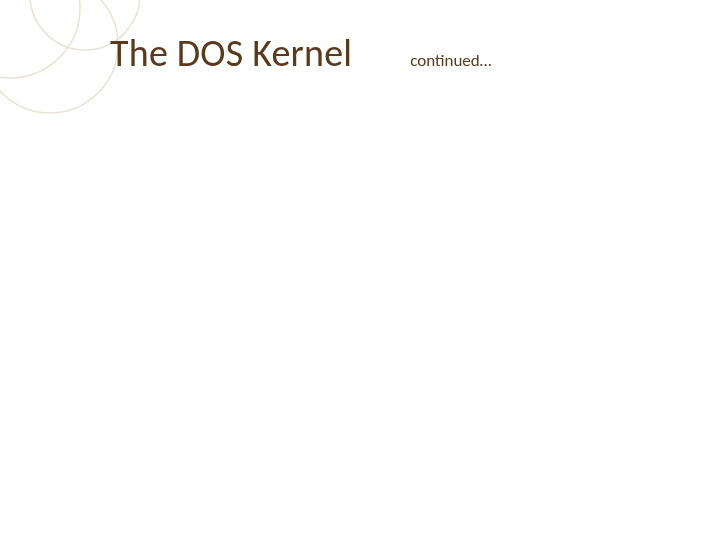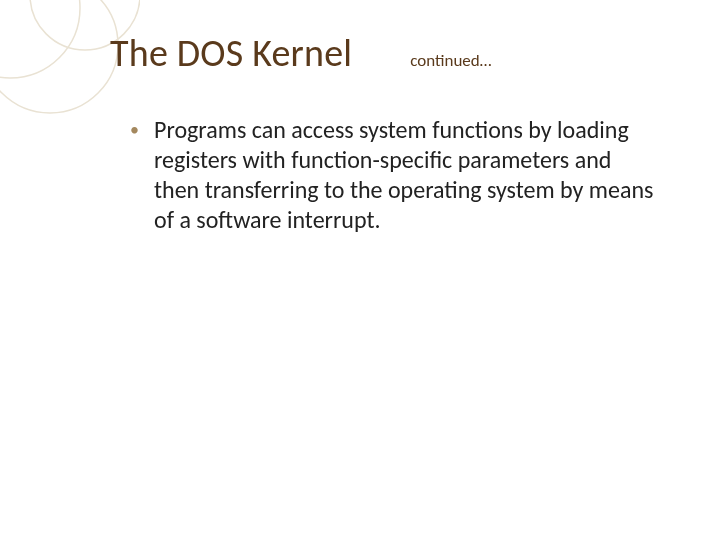--- a/index.html
+++ b/index.html
@@ -83,17 +83,16 @@
     <circle cx="85" cy="-5" r="55" fill="none" stroke="#e9e2d3" stroke-width="1.5"></circle>
   </svg>
 
   <div class="title-row">
     <div class="title">The DOS Kernel</div>
     <div class="cont">continued…</div>
   </div>
 
   <div class="body">
     <ul>
-      <li><span>Programs can access system functions by loading registers with function-specific parameters and then transferring to the operating system by means of a software interrupt.</span></li>
     </ul>
   </div>
 
 </div>
 
 </body></html>

